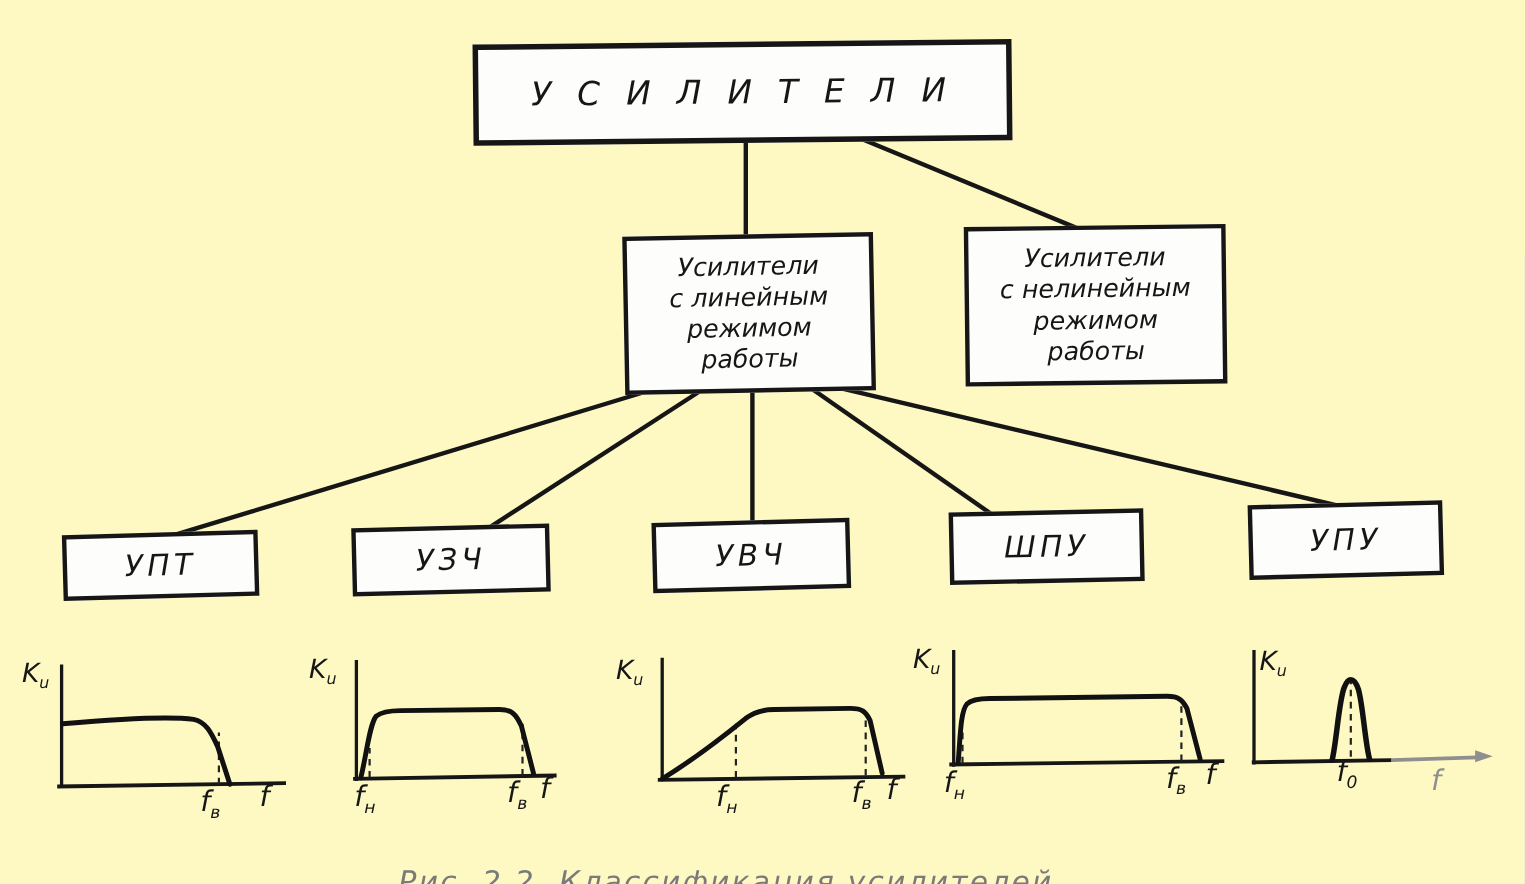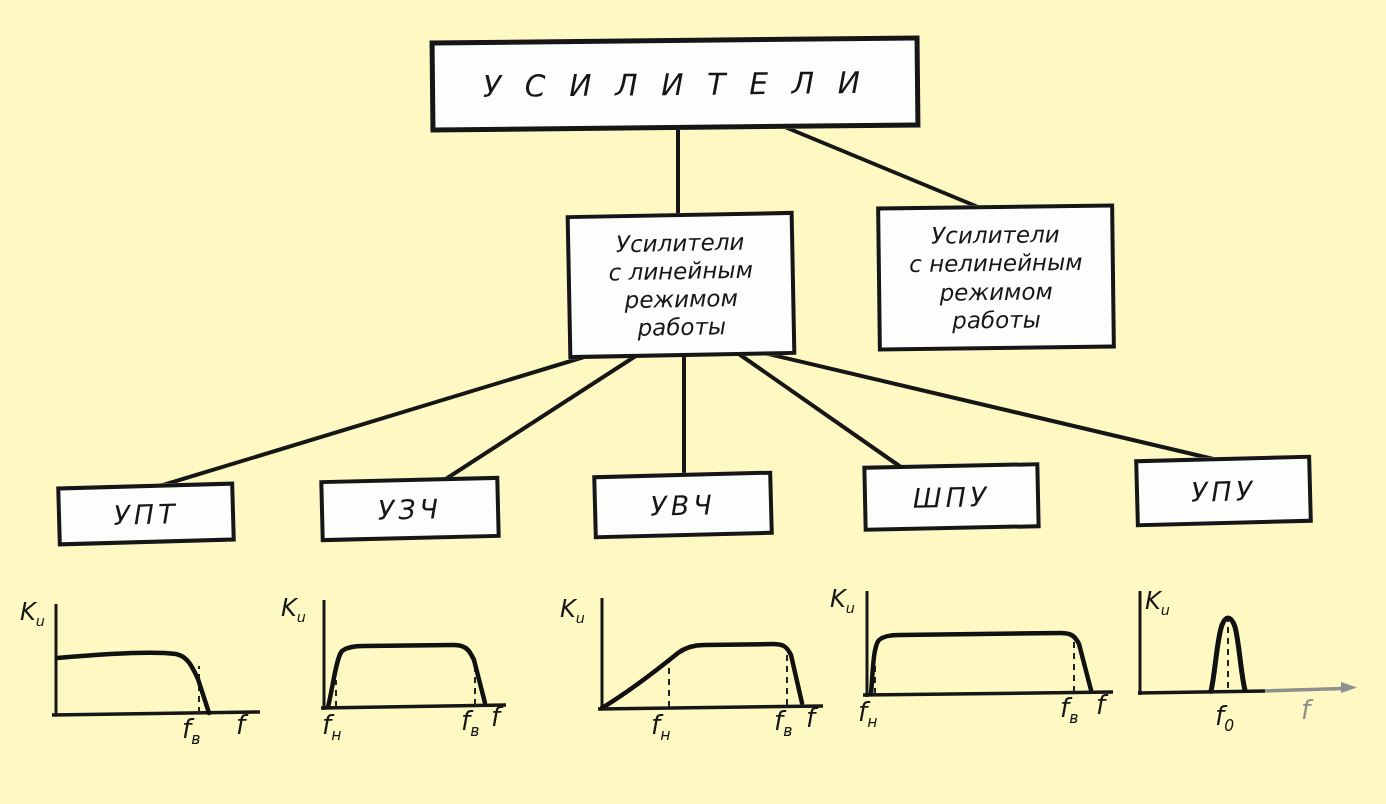--- a/index.html
+++ b/index.html
@@ -130,18 +130,21 @@
   <div class="panel" style="left:1125px;top:583px;width:261px;height:180px;">
     <svg width="261" height="180" viewBox="0 0 261 180">
       <path d="M15 8 V112" stroke="#161616" stroke-width="3" fill="none"></path>
       <path d="M13 110 L140 108" stroke="#161616" stroke-width="3.5" fill="none"></path>
       <path d="M140 108 L218 105.5" stroke="#8f8f8f" stroke-width="3.5" fill="none"></path>
       <polygon points="216,99 232,104.5 216,110" fill="#8f8f8f"></polygon>
       <path d="M103 105 V37" stroke="#222" stroke-width="2" stroke-dasharray="6 5" fill="none"></path>
       <path d="M86 108 C 90 92, 92 55, 97 42 C 99 37, 101 35, 103 35 C 106 35, 108 38, 110 44 C 114 58, 116 92, 120 107" stroke="#111" stroke-width="5" fill="none" stroke-linecap="round"></path>
     </svg>
     <span class="klabel" style="left:20px;top:4px;"><i>K</i><sub>u</sub></span>
-    <span class="glabel" style="left:90px;top:118px;"><i>f</i><sub>0</sub></span>
+    <span class="glabel" style="left:90px;top:104px;"><i>f</i><sub>0</sub></span>
     <span class="glabel gray" style="left:176px;top:112px;"><i>f</i></span>
   </div>
 
+  <div class="caption">
+    <span>Рис. 2.2. Классификация усилителей</span>
+  </div>
 
 </div>
 
 </body></html>

